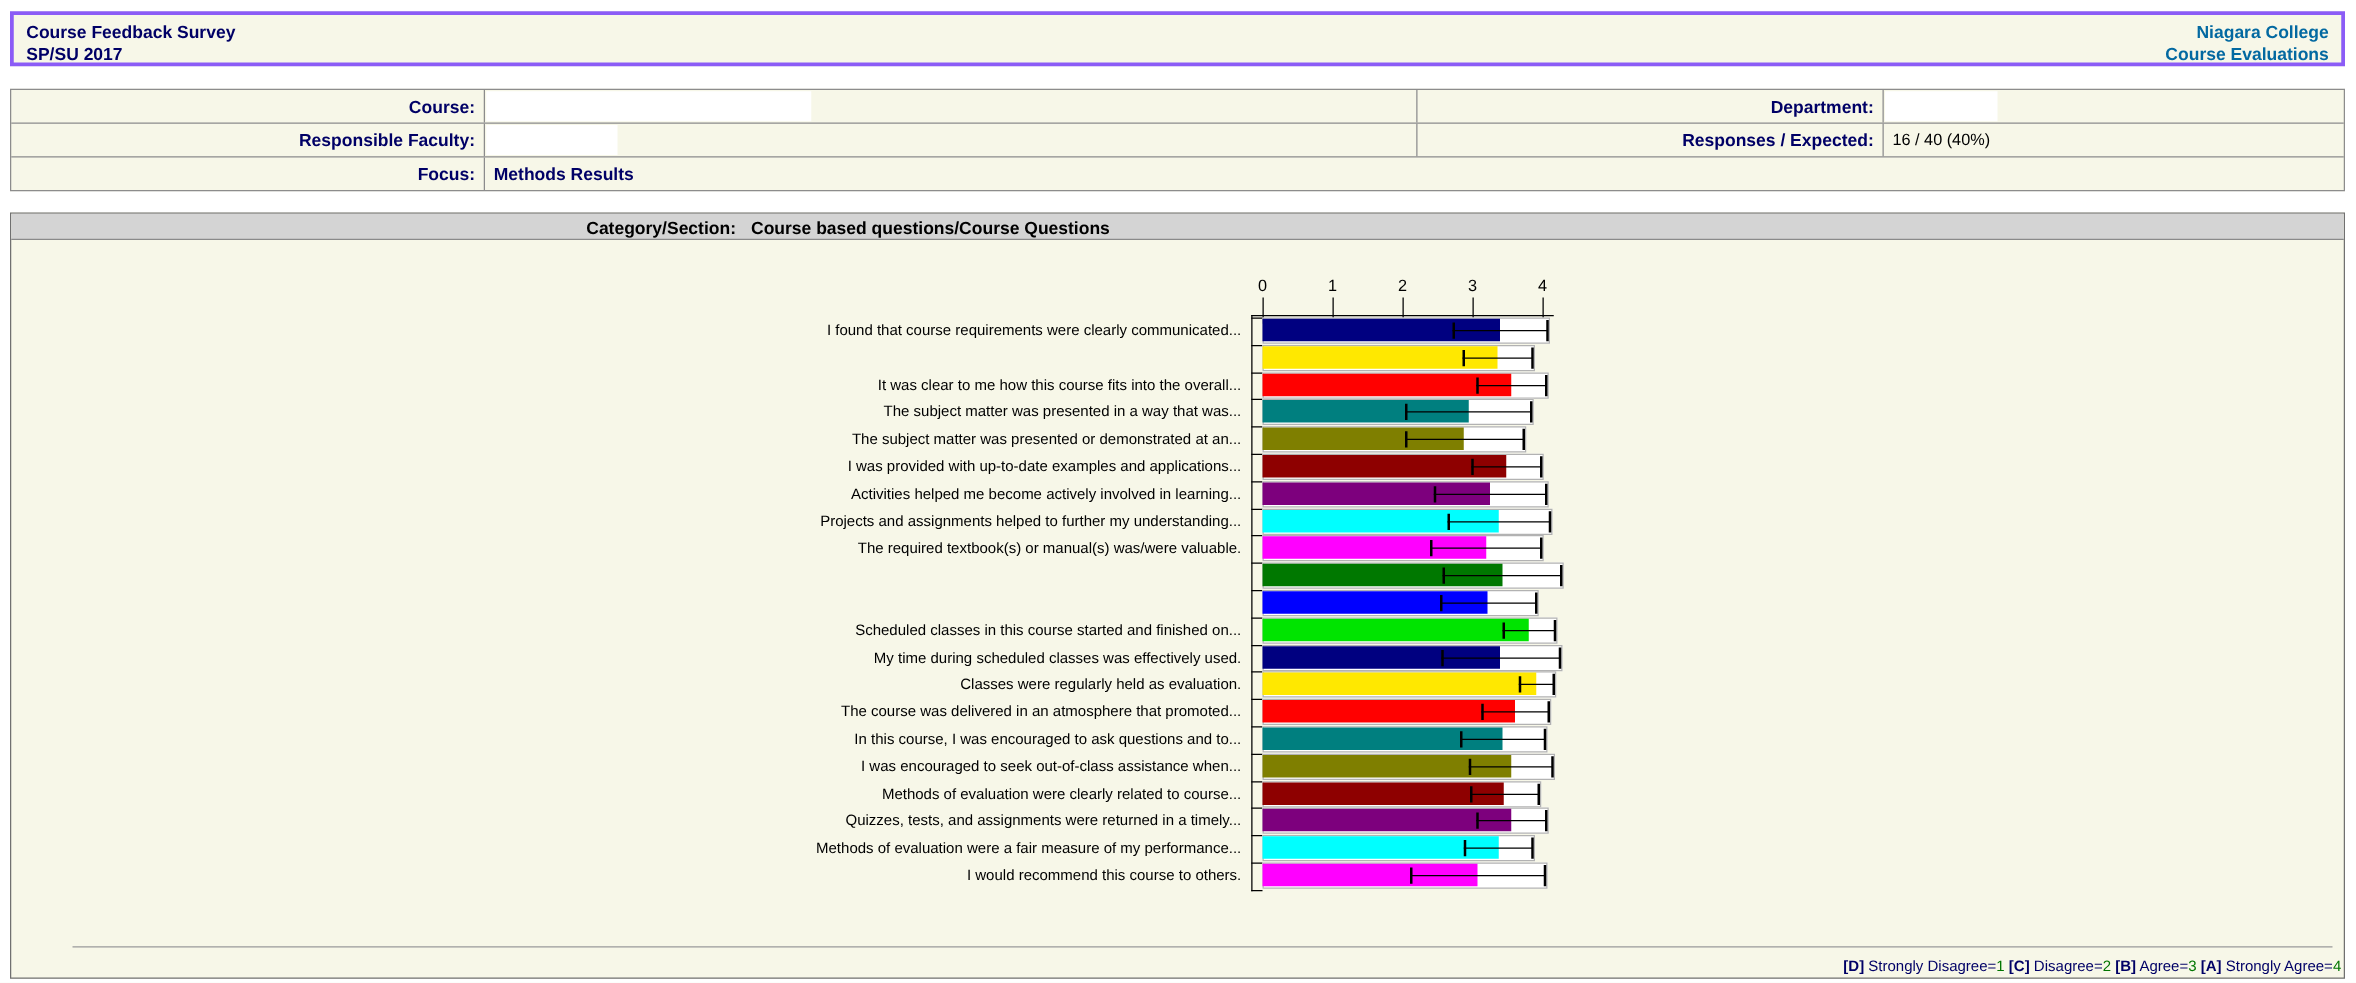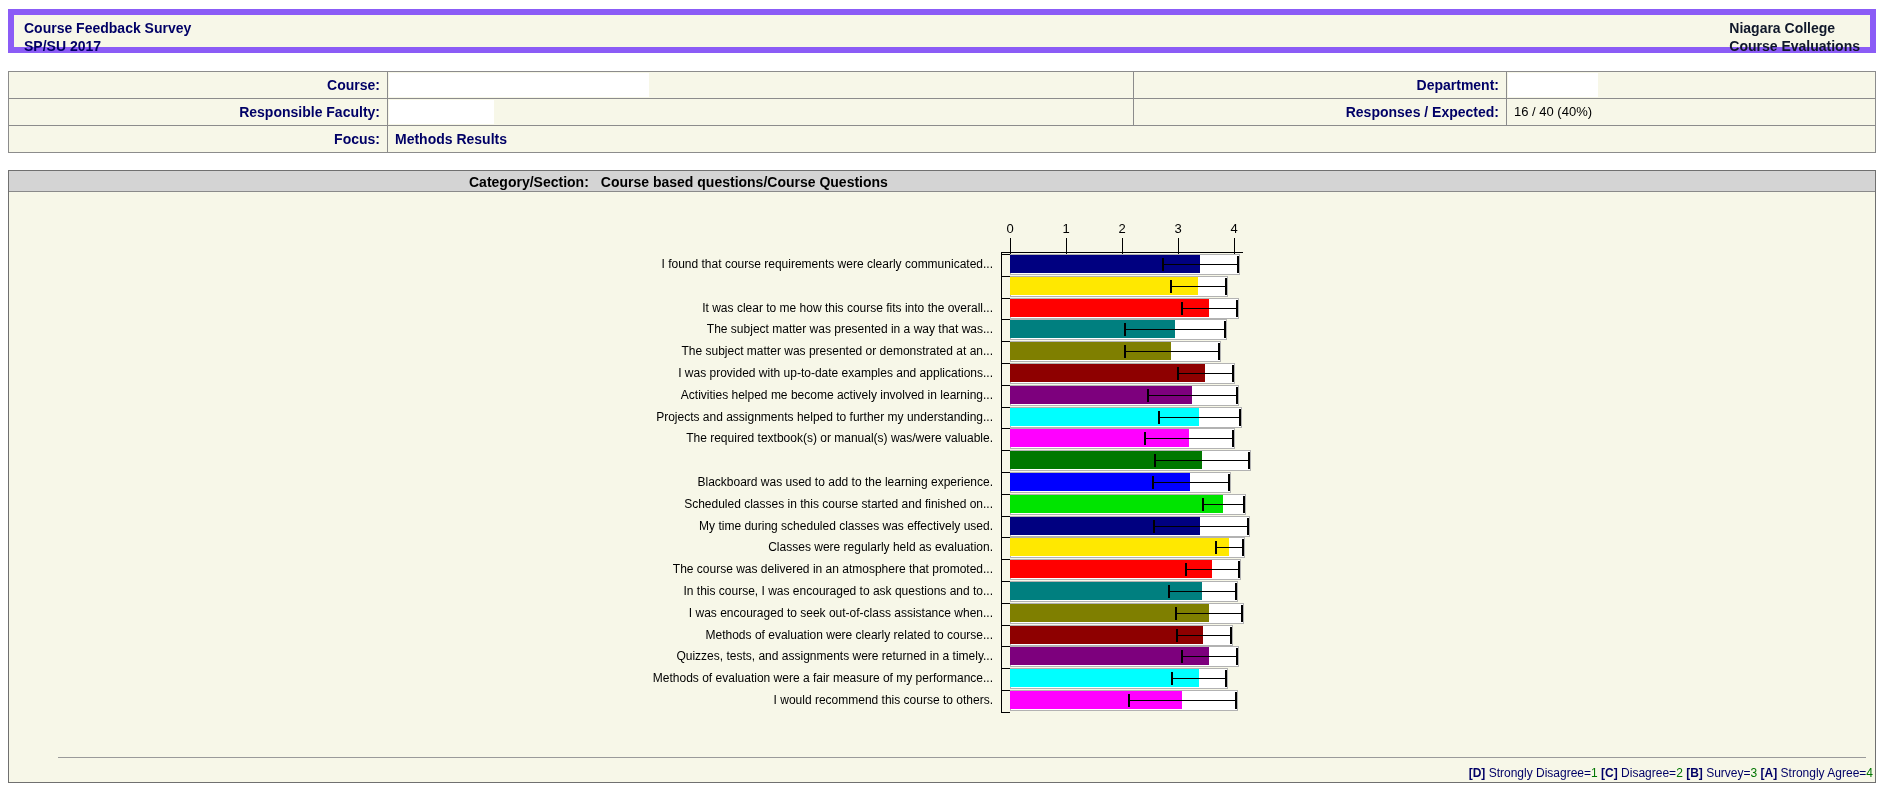--- a/index.html
+++ b/index.html
@@ -1,25 +1,25 @@
 <!DOCTYPE html>
 <html><head>
 <meta charset="utf-8">
 <style>
   html,body{margin:0;padding:0;background:#ffffff;}
   .page{position:relative;width:1885px;height:786px;background:#ffffff;
         font-family:"Liberation Sans",sans-serif;overflow:hidden;}
 
   
   .header-box{position:absolute;left:8px;top:9px;width:1868px;height:44px;
-              background:#f7f7e8;border:6px solid #8b5cf6;box-sizing:border-box;}
+              background:#f7f7e8;border:3px solid #8b5cf6;box-sizing:border-box;}
   .hdr-left{position:absolute;left:10px;top:4px;color:#000066;font-weight:bold;
             font-size:14px;line-height:18px;}
-  .hdr-right{position:absolute;right:10px;top:4px;color:#0f172a;font-weight:bold;
-             font-size:14px;line-height:18px;}
+  .hdr-right{position:absolute;right:10px;top:4px;color:#0369a1;font-weight:bold;
+             font-size:14px;line-height:18px;text-align:right;}
 
   
   .info-table{position:absolute;left:8px;top:71px;width:1868px;
               background:#f7f7e8;border:1px solid #8c8c8c;box-sizing:border-box;}
   .irow{display:flex;height:26px;border-bottom:1px solid #8c8c8c;}
   .irow:last-child{border-bottom:none;}
   .icell{box-sizing:border-box;position:relative;font-size:14px;padding-top:5px;}
   .ilabel{width:379px;text-align:right;font-weight:bold;color:#000066;
           padding-right:7px;border-right:1px solid #8c8c8c;}
   .ival{width:746px;border-right:1px solid #8c8c8c;padding-left:7px;color:#000;}
@@ -190,21 +190,20 @@
       <div class="rowbox" style="left: 1010px; top: 428.4px; width: 225.44px; height: 21px;"></div>
       <div class="bar" style="left: 1010px; top: 429.4px; width: 178.64px; height: 18px; background: rgb(255, 0, 255);"></div>
       <div class="wh" style="left: 1143.84px; top: 438.4px; width: 89.6px; height: 1px;"></div>
       <div class="wh" style="left: 1143.84px; top: 432.4px; width: 2px; height: 13px;"></div>
       <div class="wh" style="left: 1232.44px; top: 430.4px; width: 2px; height: 17px;"></div>
       <div class="rowbox" style="left: 1010px; top: 450.2px; width: 241.12px; height: 21px;"></div>
       <div class="bar" style="left: 1010px; top: 451.2px; width: 191.52px; height: 18px; background: rgb(0, 120, 0);"></div>
       <div class="wh" style="left: 1153.92px; top: 460.2px; width: 95.2px; height: 1px;"></div>
       <div class="wh" style="left: 1153.92px; top: 454.2px; width: 2px; height: 13px;"></div>
       <div class="wh" style="left: 1248.12px; top: 452.2px; width: 2px; height: 17px;"></div>
-      <div class="qlabel" style="left: 0px; top: 474px; width: 993px;">Blackboard was used to add to the learning experience.</div>
       <div class="rowbox" style="left: 1010px; top: 472px; width: 220.96px; height: 21px;"></div>
       <div class="bar" style="left: 1010px; top: 473px; width: 180.32px; height: 18px; background: rgb(0, 0, 255);"></div>
       <div class="wh" style="left: 1151.68px; top: 482px; width: 77.28px; height: 1px;"></div>
       <div class="wh" style="left: 1151.68px; top: 476px; width: 2px; height: 13px;"></div>
       <div class="wh" style="left: 1227.96px; top: 474px; width: 2px; height: 17px;"></div>
       <div class="qlabel" style="left: 0px; top: 495.8px; width: 993px;">Scheduled classes in this course started and finished on...</div>
       <div class="rowbox" style="left: 1010px; top: 493.8px; width: 236.08px; height: 21px;"></div>
       <div class="bar" style="left: 1010px; top: 494.8px; width: 212.8px; height: 18px; background: rgb(0, 228, 0);"></div>
       <div class="wh" style="left: 1201.52px; top: 503.8px; width: 42.56px; height: 1px;"></div>
       <div class="wh" style="left: 1201.52px; top: 497.8px; width: 2px; height: 13px;"></div>
@@ -260,15 +259,15 @@
       <div class="qlabel" style="left: 0px; top: 692px; width: 993px;">I would recommend this course to others.</div>
       <div class="rowbox" style="left: 1010px; top: 690px; width: 228.24px; height: 21px;"></div>
       <div class="bar" style="left: 1010px; top: 691px; width: 171.92px; height: 18px; background: rgb(255, 0, 255);"></div>
       <div class="wh" style="left: 1127.6px; top: 700px; width: 108.64px; height: 1px;"></div>
       <div class="wh" style="left: 1127.6px; top: 694px; width: 2px; height: 13px;"></div>
       <div class="wh" style="left: 1235.24px; top: 692px; width: 2px; height: 17px;"></div>
     </div>
 
   <div class="hr-line"></div>
 
-  <div class="legend" id="legend"><span class="lg-tag">[D]</span><span> Strongly Disagree=</span><span class="lg-num">1</span> <span class="lg-tag">[C]</span><span> Disagree=</span><span class="lg-num">2</span> <span class="lg-tag">[B]</span><span> Survey=</span><span class="lg-num">3</span> <span class="lg-tag">[A]</span><span> Strongly Agree=</span><span class="lg-num">4</span></div>
+  <div class="legend" id="legend"><span class="lg-tag">[D]</span><span> Strongly Disagree=</span><span class="lg-num">1</span> <span class="lg-tag">[C]</span><span> Disagree=</span><span class="lg-num">2</span> <span class="lg-tag">[B]</span><span> Agree=</span><span class="lg-num">3</span> <span class="lg-tag">[A]</span><span> Strongly Agree=</span><span class="lg-num">4</span></div>
 
 </div>
 
 </body></html>

